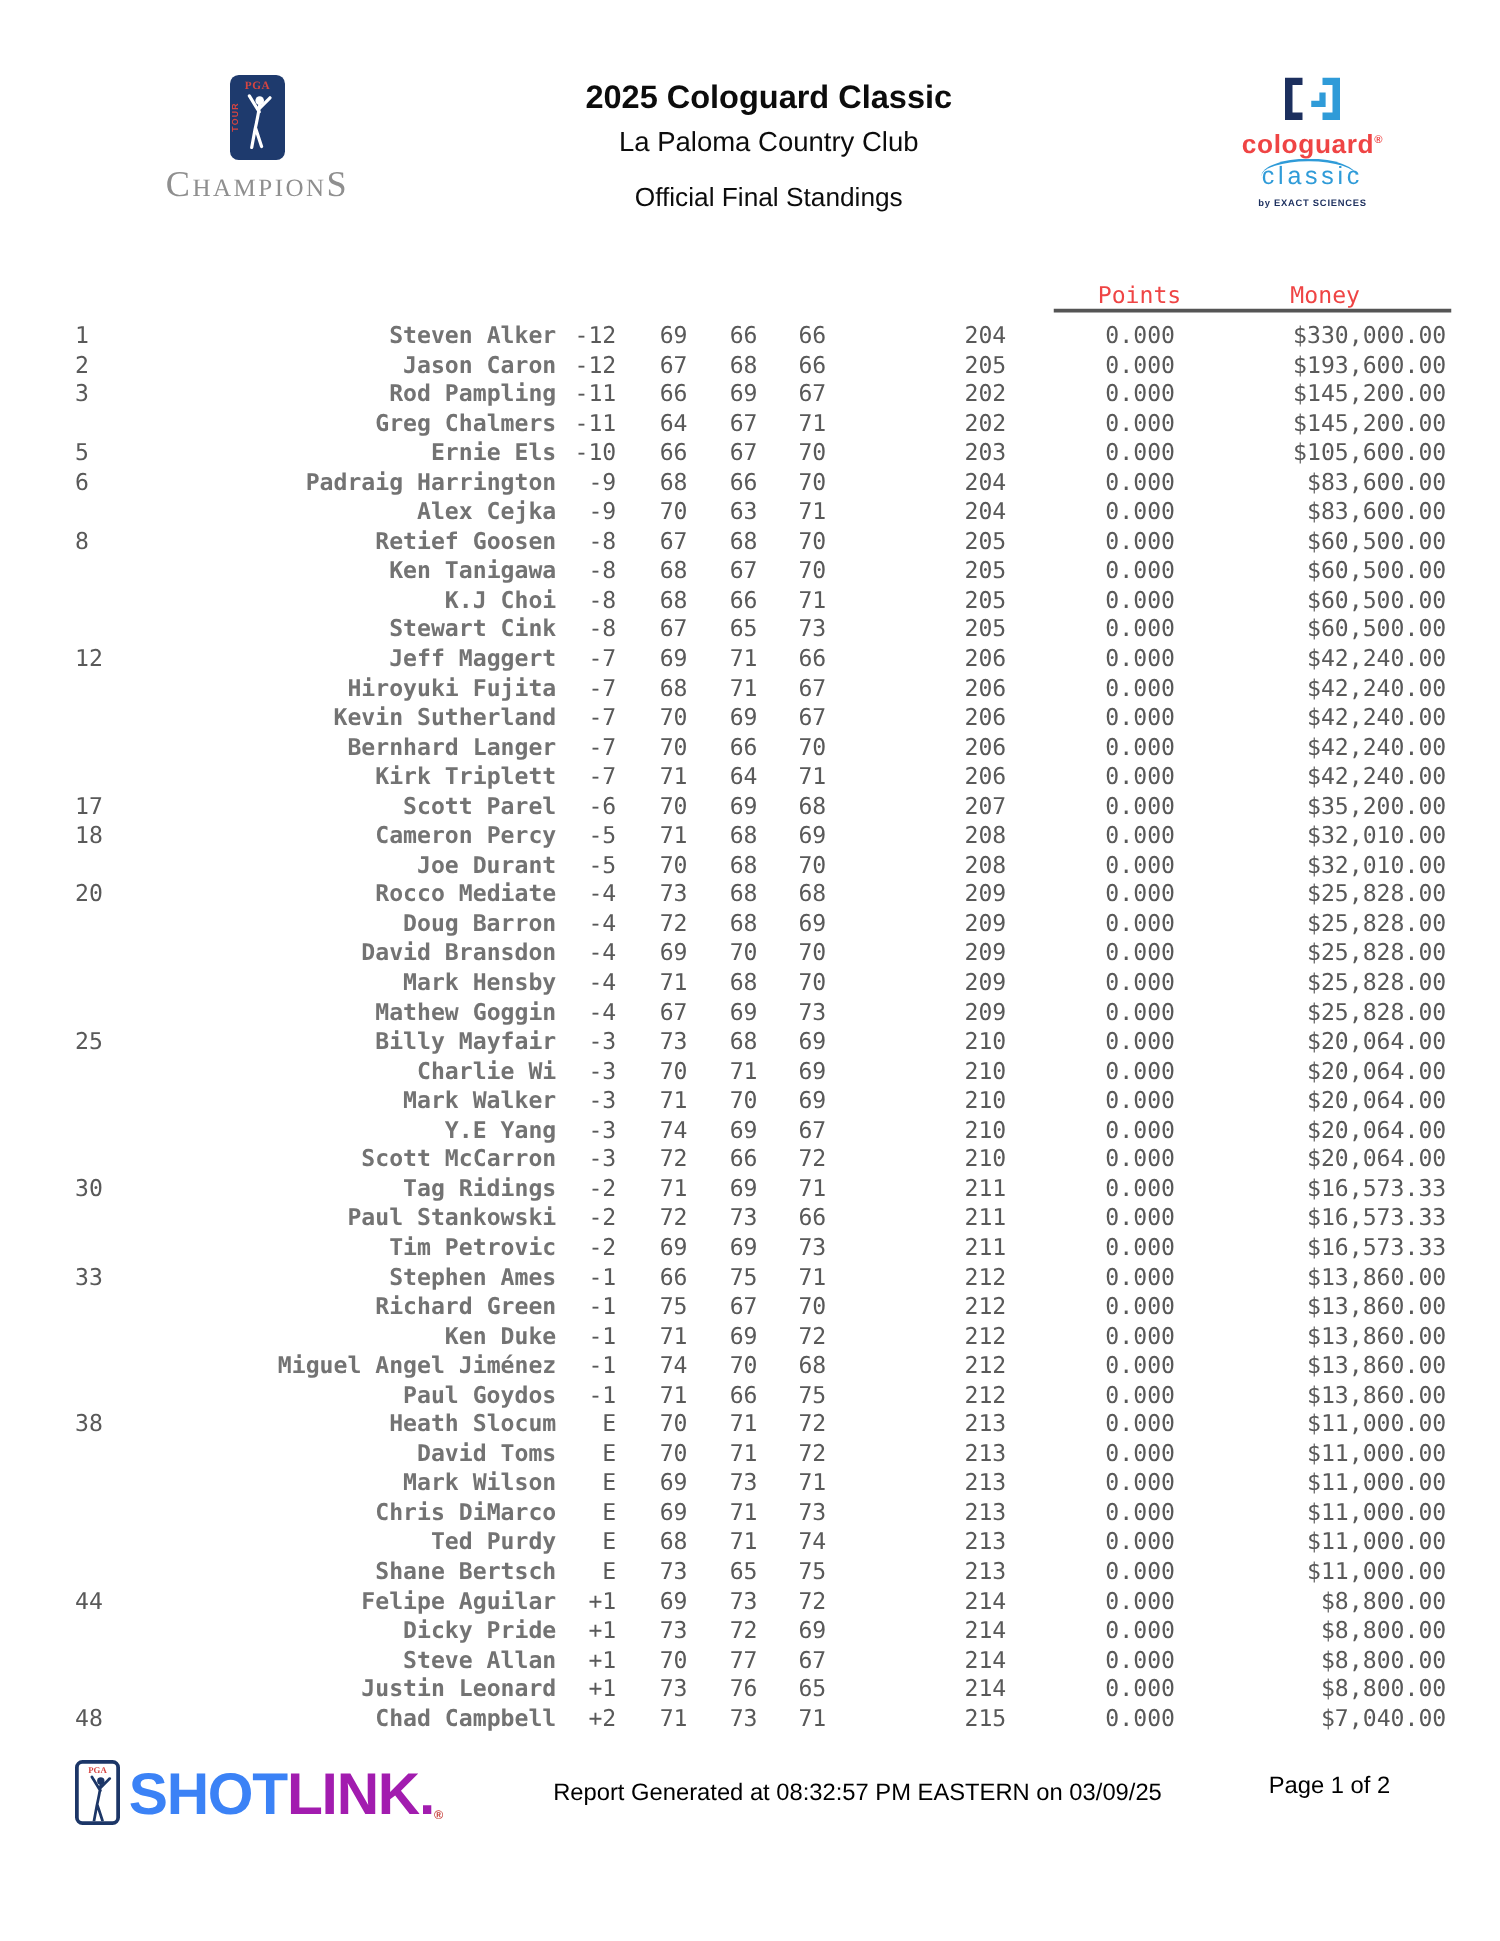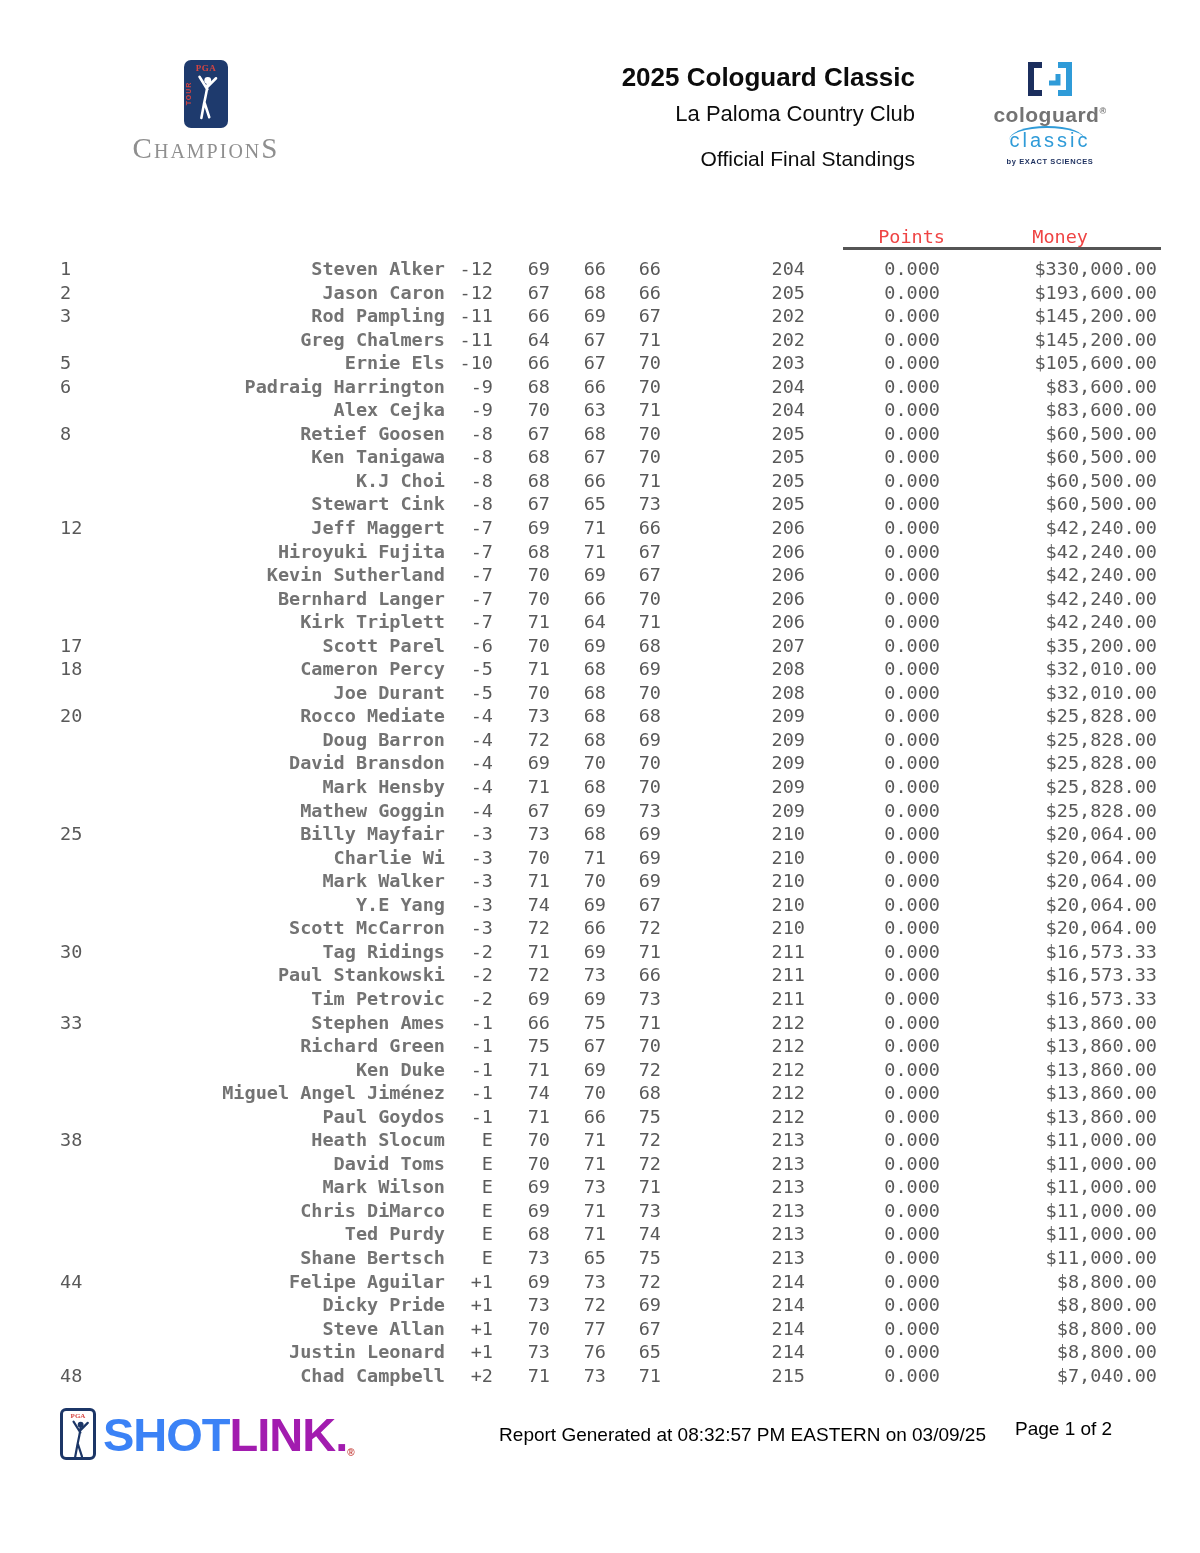--- a/index.html
+++ b/index.html
@@ -8,28 +8,28 @@
 
   
   .champions-logo { position:absolute; left:118px; top:60px; width:176px; text-align:center; }
   .pga-badge { position:relative; width:44px; height:68px; background:#1e3a6d; border-radius:7px; margin:0 auto; overflow:hidden; }
   .pga-badge .pga-text { position:absolute; top:3px; left:0; right:0; font-family:"Liberation Serif", serif; font-size:9px; font-weight:bold; color:#d64541; letter-spacing:.5px; }
   .pga-badge .tour-text { position:absolute; left:-7px; top:30px; font-size:7px; font-weight:bold; color:#d64541; transform:rotate(-90deg); letter-spacing:1px; }
   .pga-badge svg { position:absolute; left:8px; top:13px; }
   .champions-wordmark { margin-top:6px; font-family:"Liberation Serif", serif; font-variant:small-caps; font-size:29px; color:#8f8f8f; letter-spacing:2px; line-height:1; }
 
   
-  .title-block { position:absolute; left:315px; top:62px; width:600px; text-align:right; color:#0c0c0c; }
+  .title-block { position:absolute; left:315px; top:62px; width:600px; text-align:center; color:#0c0c0c; }
   .title-block .page-title { font-size:26px; font-weight:bold; }
   .title-block .venue { font-size:22px; margin-top:8px; }
   .title-block .subtitle { font-size:21px; margin-top:20px; }
 
   
   .cologuard-logo { position:absolute; left:976px; top:62px; width:148px; text-align:center; }
-  .colo-word { font-size:21px; font-weight:bold; color:#737373; letter-spacing:.5px; margin-top:3px; }
+  .colo-word { font-size:21px; font-weight:bold; color:#ef4444; letter-spacing:.5px; margin-top:3px; }
   .colo-word .reg { font-size:9px; vertical-align:super; }
   .classic-word { position:relative; display:inline-block; font-size:20px; color:#2f9bd8; letter-spacing:3px; margin-top:2px; padding:0 2px; }
   .classic-word::before { content:""; position:absolute; left:2px; right:8px; top:-3px; height:12px; border-top:2px solid #2f9bd8; border-radius:50% 50% 0 0 / 100% 100% 0 0; }
   .colo-byline { font-size:7.5px; font-weight:bold; color:#1c2f5e; letter-spacing:.6px; margin-top:5px; }
 
   
   .points-header, .money-header { position:absolute; top:226px; font-family:"DejaVu Sans Mono", monospace; font-size:18.5px; color:#ef4444; text-align:right; }
   .points-header { left:805px; width:140px; }
   .money-header { left:942px; width:146px; }
   .header-line { position:absolute; left:843px; top:247px; width:318px; height:3px; background:#555555; }
@@ -45,21 +45,21 @@
   
   .shotlink-logo { position:absolute; left:60px; top:1404px; height:60px; display:flex; align-items:center; }
   .sl-badge { position:relative; width:36px; height:52px; border:3px solid #1c3667; border-radius:6px; background:#fff; margin-right:7px; overflow:hidden; }
   .sl-badge .pga-text { position:absolute; top:1px; left:0; right:0; text-align:center; font-family:"Liberation Serif", serif; font-size:7px; font-weight:bold; color:#d64541; }
   .sl-badge svg { position:absolute; left:4px; top:8px; }
   .sl-word { font-size:47px; font-weight:bold; letter-spacing:-1px; line-height:1; }
   .sl-shot { color:#3b82f6; }
   .sl-link { color:#a21caf; }
   .sl-reg { font-size:10px; color:#c6413c; vertical-align:bottom; }
 
-  .report-line { position:absolute; left:386px; top:1424px; width:600px; text-align:right; font-size:19px; color:#000; }
+  .report-line { position:absolute; left:386px; top:1424px; width:600px; text-align:center; font-size:19px; color:#000; }
   .page-num { position:absolute; left:1015px; top:1418px; font-size:19px; color:#000; }
 </style>
 </head>
 <body>
 
 <div>
 
   <div class="champions-logo">
     <div class="pga-badge">
       <div class="pga-text">PGA</div>

